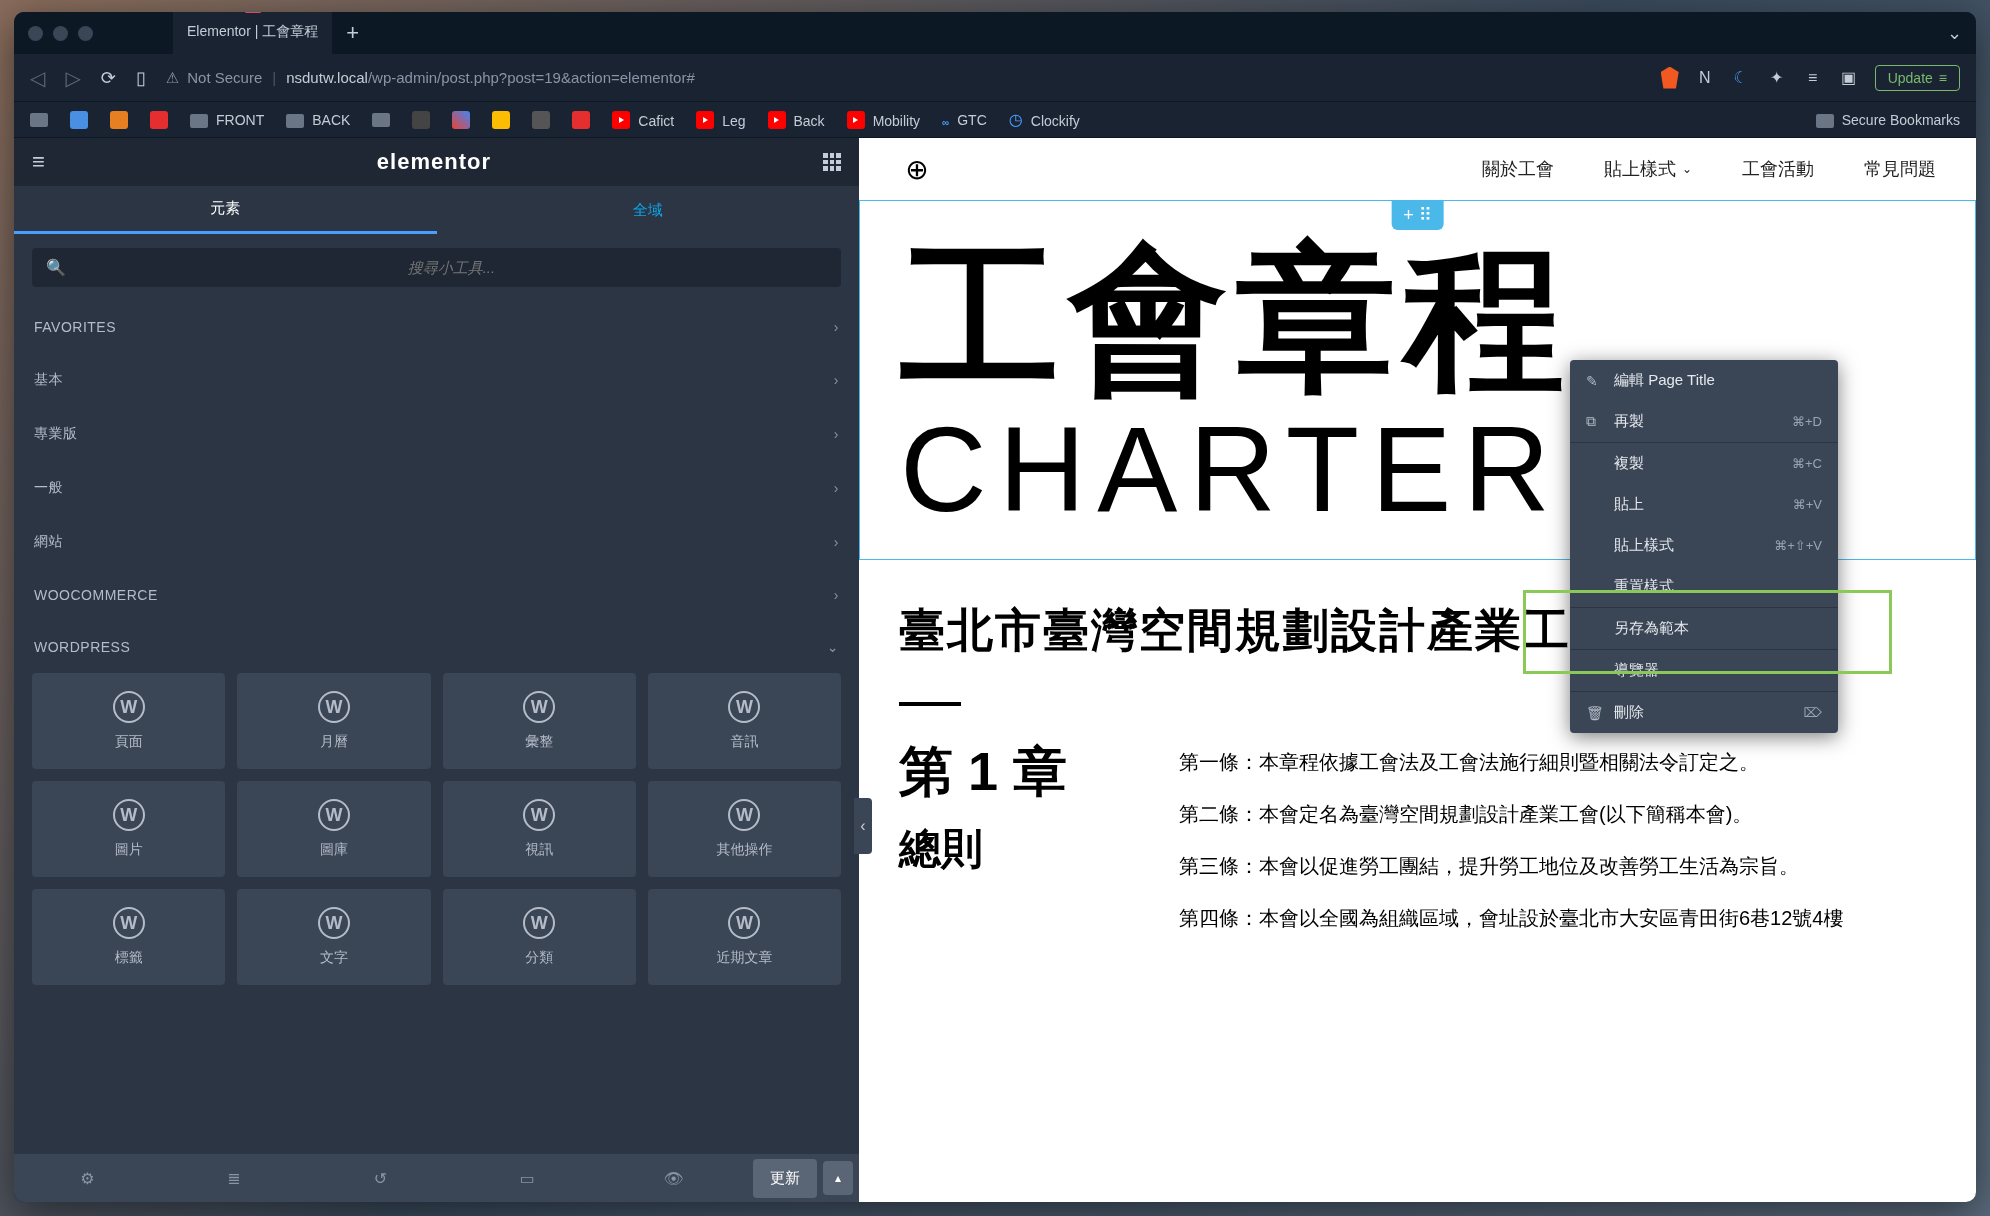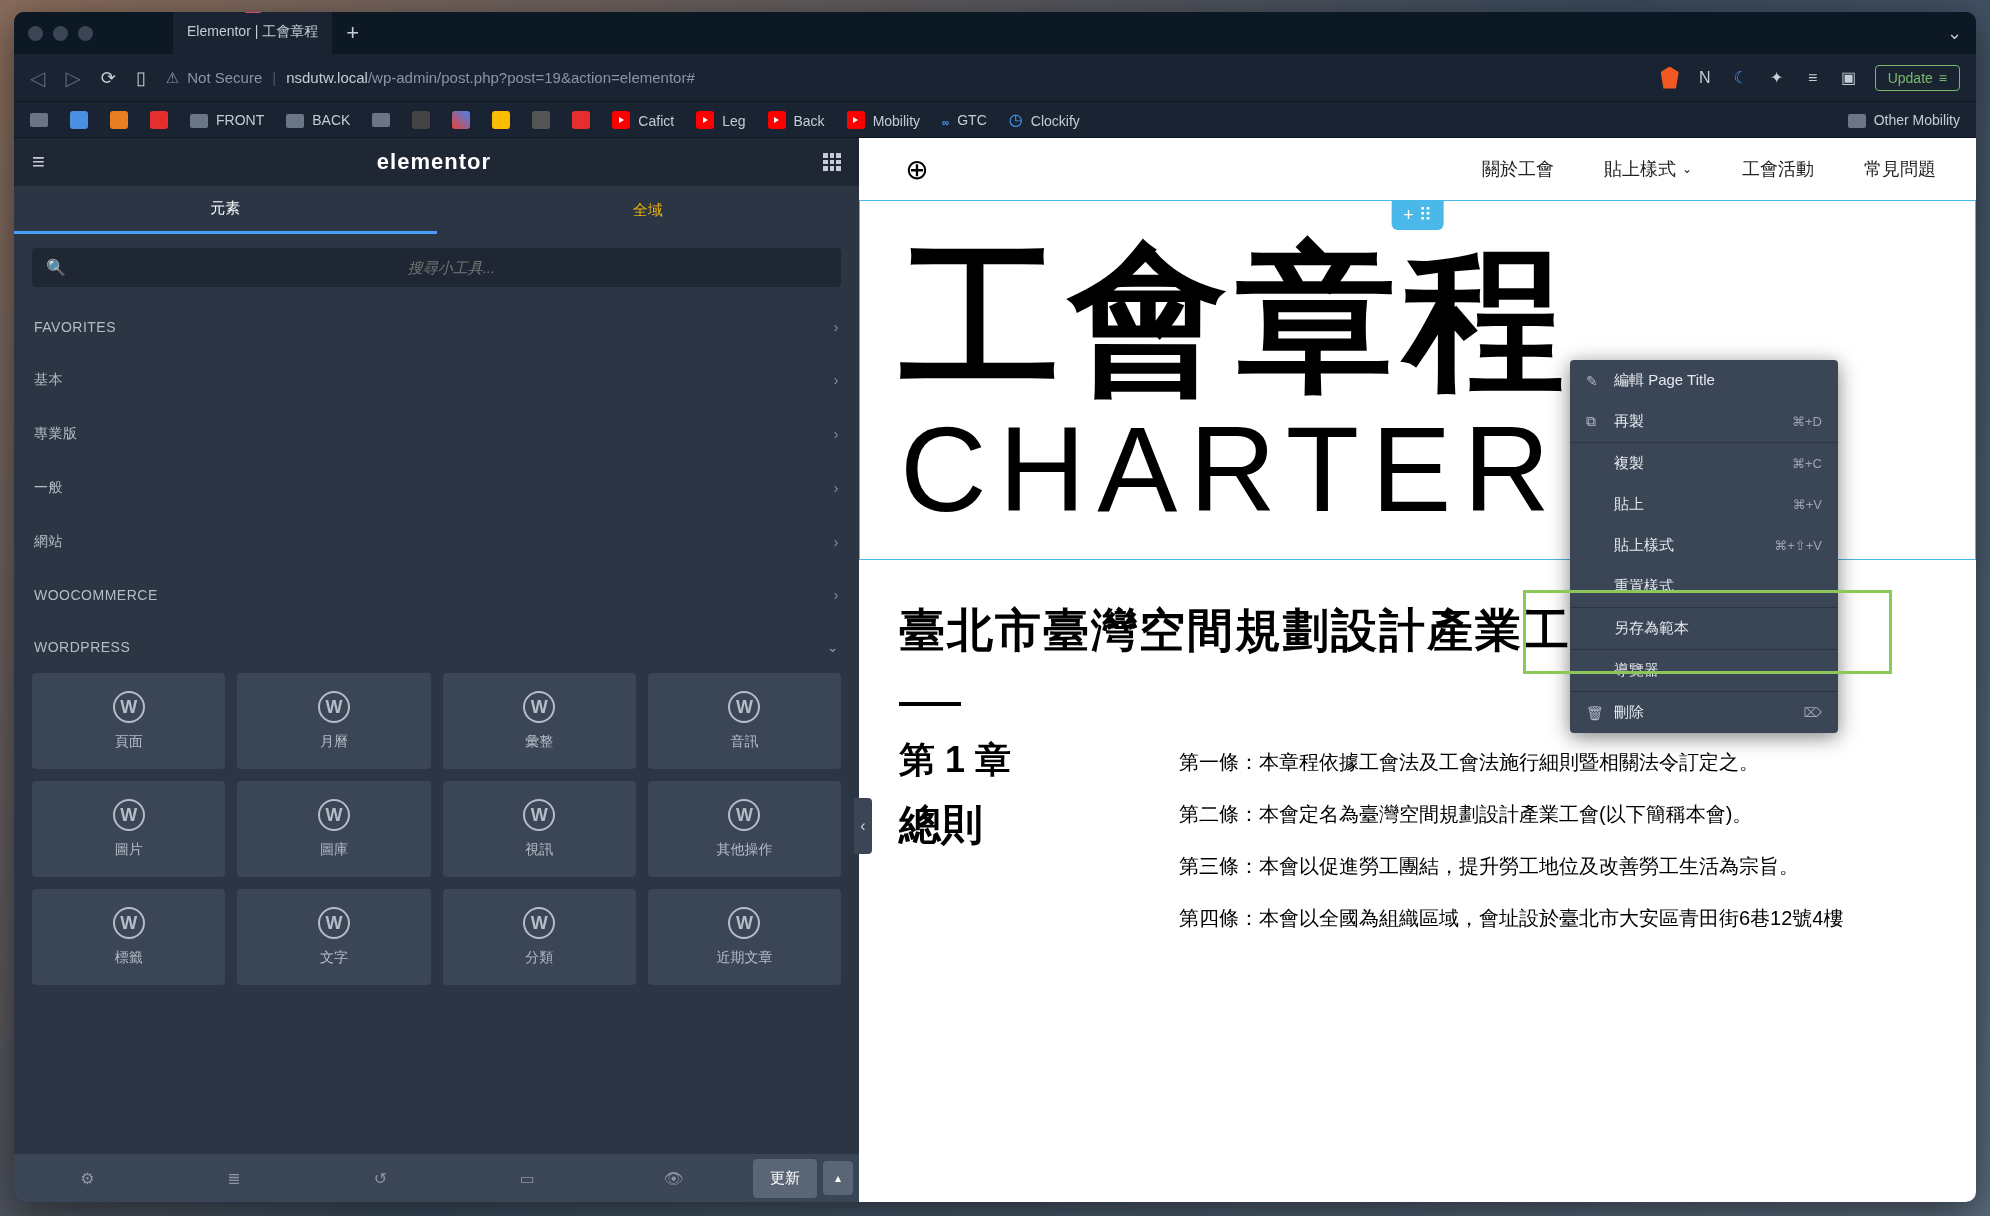--- a/index.html
+++ b/index.html
@@ -70,21 +70,21 @@
 .hamburger-icon { font-size: 22px; color: #c5ccd6; }
 .elementor-logo { font-size: 22px; font-weight: 600; color: #fff; letter-spacing: 1px; }
 .grid-icon {
   width: 18px; height: 18px; display: grid;
   grid-template-columns: repeat(3,1fr); grid-template-rows: repeat(3,1fr); gap: 2px;
 }
 .grid-icon span { background: #c5ccd6; }
 .panel-tabs { display: flex; height: 48px; }
 .panel-tab {
   flex: 1; display: flex; align-items: center; justify-content: center;
-  font-size: 15px; color: #eab308; background: #2b3544;
+  font-size: 15px; color: #0ea5e9; background: #2b3544;
 }
 .panel-tab.active { color: #fff; border-bottom: 3px solid #4a9eff; }
 .search-box {
   margin: 14px 18px; background: #1e2733; border-radius: 4px;
   padding: 10px 14px; display: flex; align-items: center; gap: 10px;
 }
 .search-icon { color: #6a7585; }
 .search-input {
   background: transparent; border: none; color: #6a7585; font-size: 15px;
   font-style: italic; flex: 1; outline: none; text-align: center;
@@ -143,21 +143,21 @@
 .page-title-section {
   border: 1px solid #4ab8e8; margin-top: 0; padding: 30px 40px 30px 40px;
 }
 .page-title-zh { font-size: 160px; font-weight: 900; line-height: 1.1; letter-spacing: 8px; }
 .page-title-en { font-size: 120px; font-weight: 400; letter-spacing: 12px; line-height: 1; margin-top: 2px; }
 .content-section { padding: 40px 40px; }
 .org-title { font-size: 46px; font-weight: 700; margin-bottom: 40px; letter-spacing: 2px; }
 .divider { width: 62px; height: 4px; background: #000; margin-bottom: 30px; }
 .chapter-row { display: flex; gap: 60px; }
 .chapter-left { min-width: 220px; }
-.chapter-num { font-size: 36px; font-weight: 800; margin-bottom: 12px; }
+.chapter-num { font-size: 54px; font-weight: 800; margin-bottom: 12px; }
 .chapter-name { font-size: 42px; font-weight: 700; }
 .articles { flex: 1; font-size: 20px; line-height: 2.6; }
 .context-menu {
   position: absolute; top: 222px; left: 1556px; width: 268px;
   background: #3a4555; border-radius: 4px; box-shadow: 0 4px 20px rgba(0,0,0,0.5);
   color: #e5e8ed; font-size: 15px; z-index: 100;
 }
 .ctx-item {
   padding: 11px 16px; display: flex; align-items: center; gap: 12px;
 }
@@ -284,21 +284,21 @@
     <div class="bookmark">
         <div class="bm-gtc">∞</div>
         <span>GTC</span>
       </div>
     <div class="bookmark">
         <div class="bm-clock">◷</div>
         <span>Clockify</span>
       </div>
     <div class="bookmark bookmarks-right">
         <div class="bm-folder"></div>
-        <span>Other Mobility</span>
+        <span>Secure Bookmarks</span>
       </div>
   </div>
 
   <div class="main-content">
     <div class="elementor-panel">
       <div class="panel-header">
         <span class="hamburger-icon">≡</span>
         <span class="elementor-logo">elementor</span>
         <div class="grid-icon">
           <span></span>

